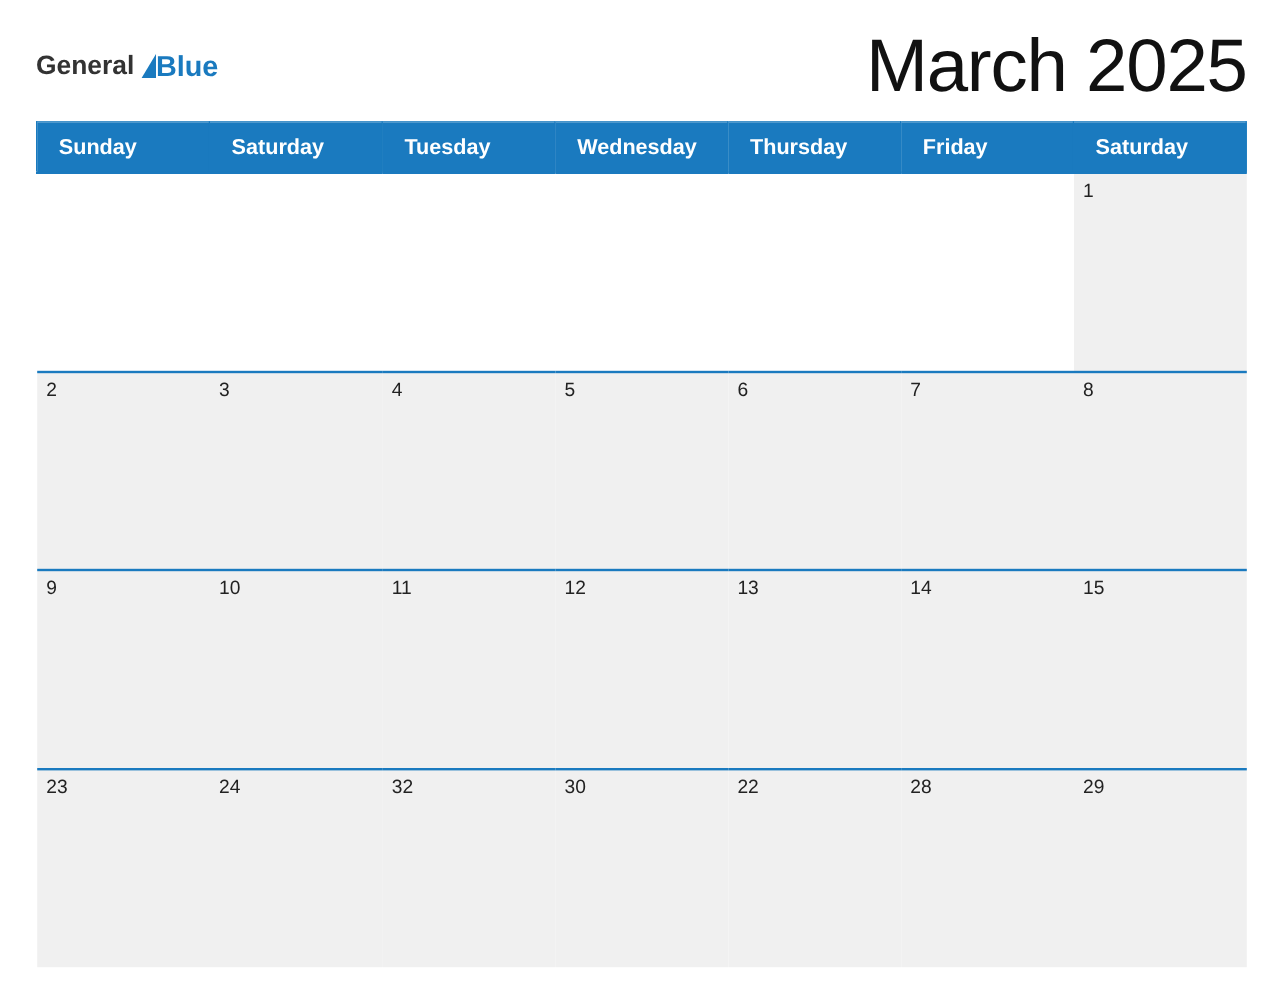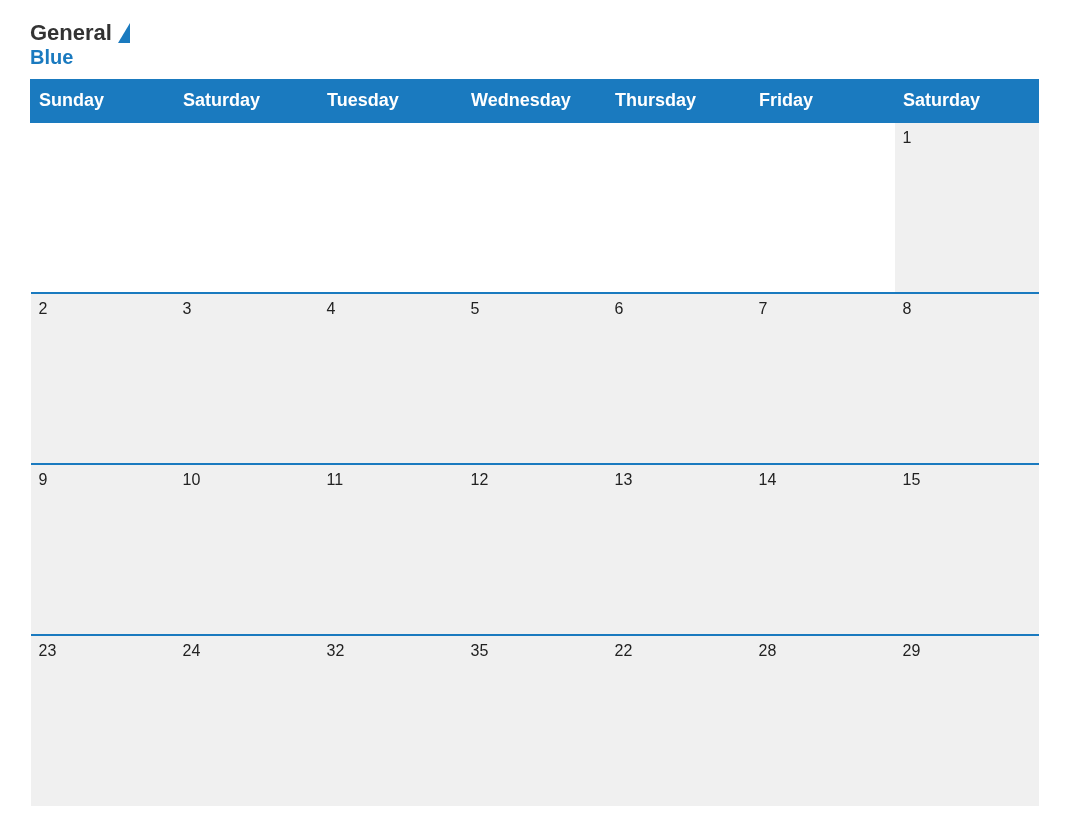--- a/index.html
+++ b/index.html
@@ -21,21 +21,21 @@
 
     .header {
       display: flex;
       justify-content: space-between;
       align-items: center;
       margin-bottom: 10px;
     }
 
     .logo {
       display: flex;
-      flex-direction: column;
+      flex-direction: row;
       align-items: flex-start;
     }
 
     .logo-general {
       font-size: 22px;
       font-weight: bold;
       color: #333;
       display: flex;
       align-items: center;
     }
@@ -43,21 +43,21 @@
     .logo-triangle {
       width: 0;
       height: 0;
       border-left: 12px solid transparent;
       border-bottom: 20px solid #1a7abf;
       display: inline-block;
       margin-left: 4px;
     }
 
     .logo-blue {
-      font-size: 20px;
+      font-size: 24px;
       font-weight: bold;
       color: #1a7abf;
       margin-left: 0px;
     }
 
     .month-title {
       font-size: 62px;
       font-weight: 400;
       color: #111;
       letter-spacing: -1px;
@@ -67,21 +67,21 @@
       width: 100%;
       border-collapse: collapse;
       flex: 1;
     }
 
     .calendar thead tr th {
       background-color: #1a7abf;
       color: white;
       font-size: 18px;
       font-weight: 600;
-      padding: 10px 8px;
+      padding: 10px 18px;
       text-align: left;
       border: 1px solid #1a7abf;
     }
 
     .calendar tbody tr td {
       vertical-align: top;
       padding: 6px 8px;
       border-top: 2px solid #1a7abf;
       background-color: #f0f0f0;
       height: 100px;
@@ -111,20 +111,21 @@
 <body>
 
 <div class="header">
   <div class="logo">
     <div class="logo-row">
       <span class="logo-general">General</span>
       <span class="logo-triangle"></span>
     </div>
     <span class="logo-blue">Blue</span>
   </div>
+  <div class="month-title">March 2025</div>
 </div>
 
 <table class="calendar">
   <thead>
     <tr>
       <th>Sunday</th>
       <th>Saturday</th>
       <th>Tuesday</th>
       <th>Wednesday</th>
       <th>Thursday</th>
@@ -194,21 +195,21 @@
         <td>
           <span class="day-num">23</span>
         </td>
         <td>
           <span class="day-num">24</span>
         </td>
         <td>
           <span class="day-num">32</span>
         </td>
         <td>
-          <span class="day-num">35</span>
+          <span class="day-num">30</span>
         </td>
         <td>
           <span class="day-num">22</span>
         </td>
         <td>
           <span class="day-num">28</span>
         </td>
         <td>
           <span class="day-num">29</span>
         </td>

